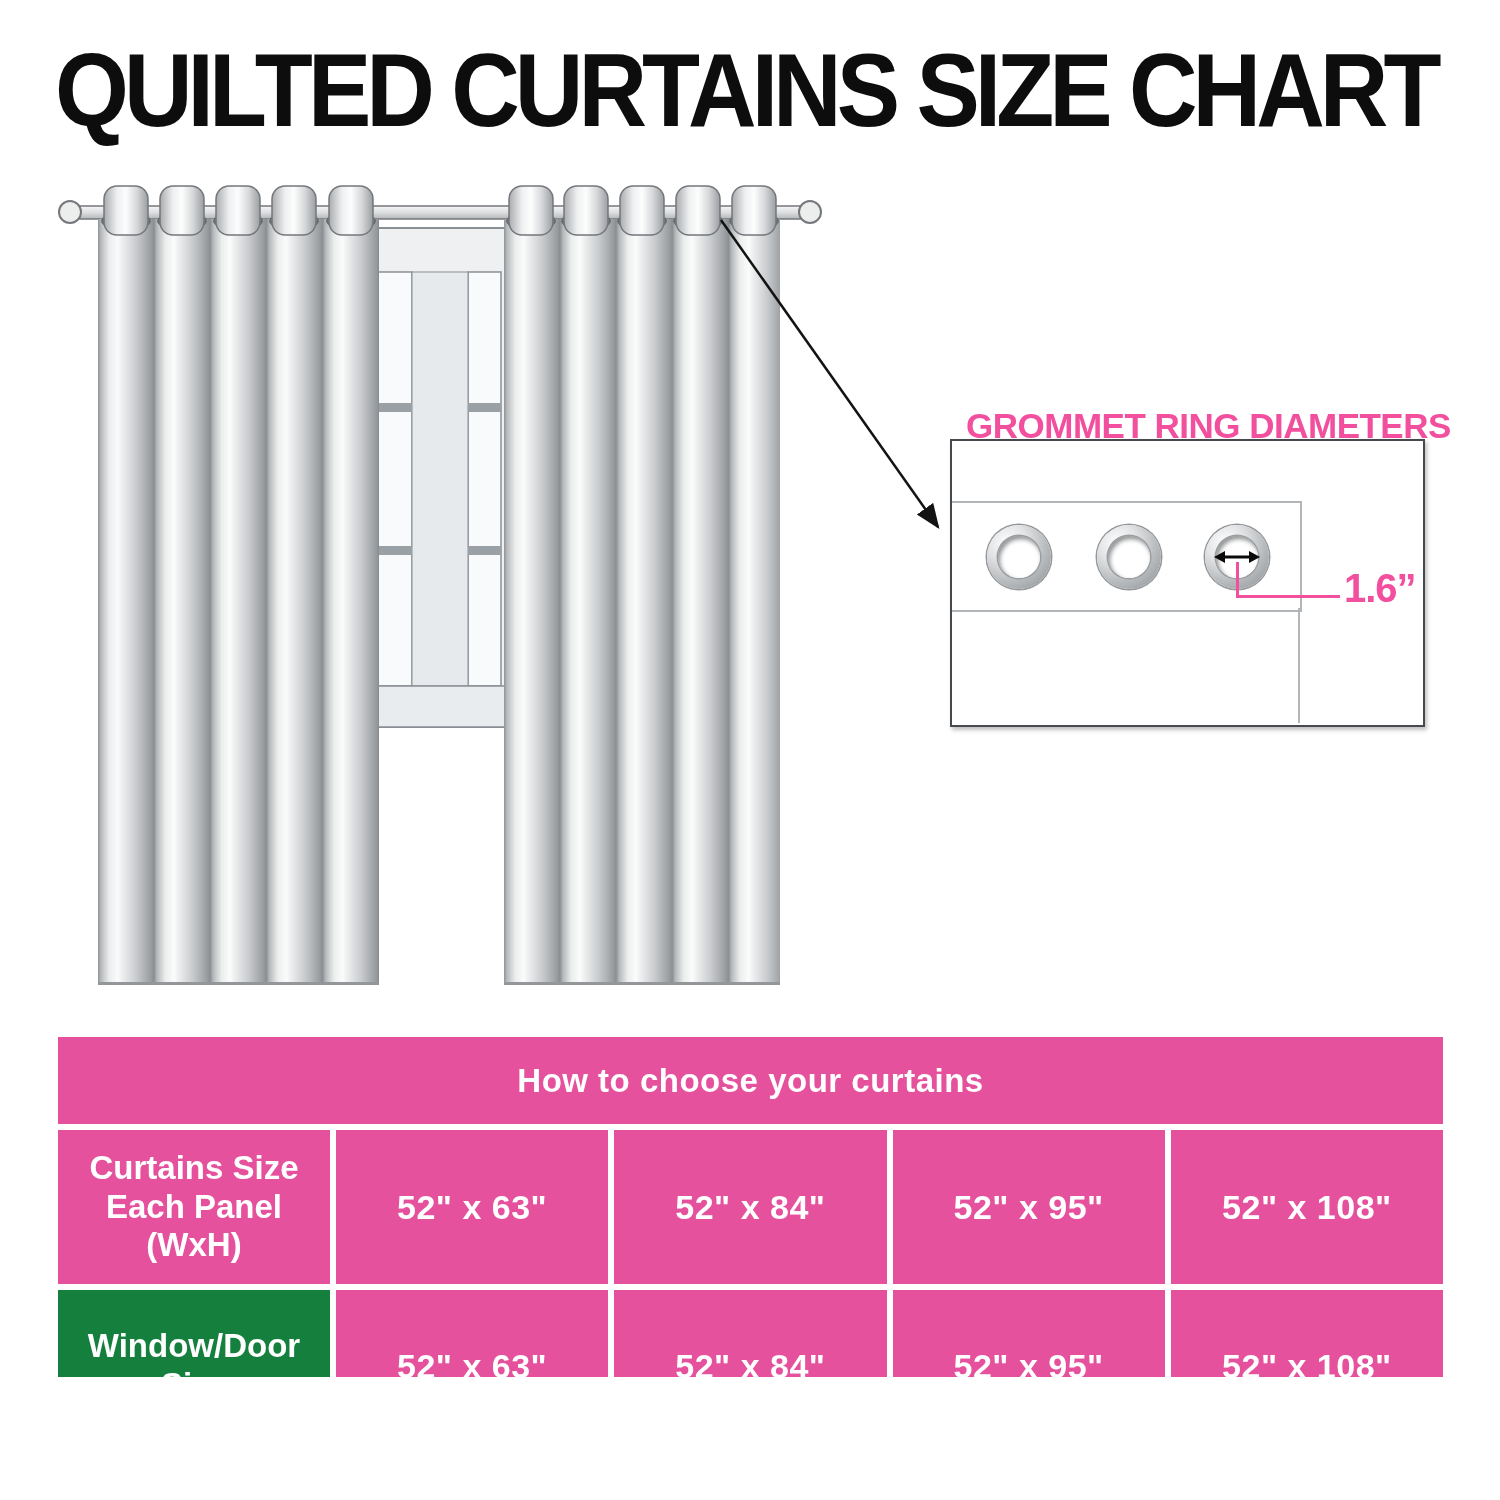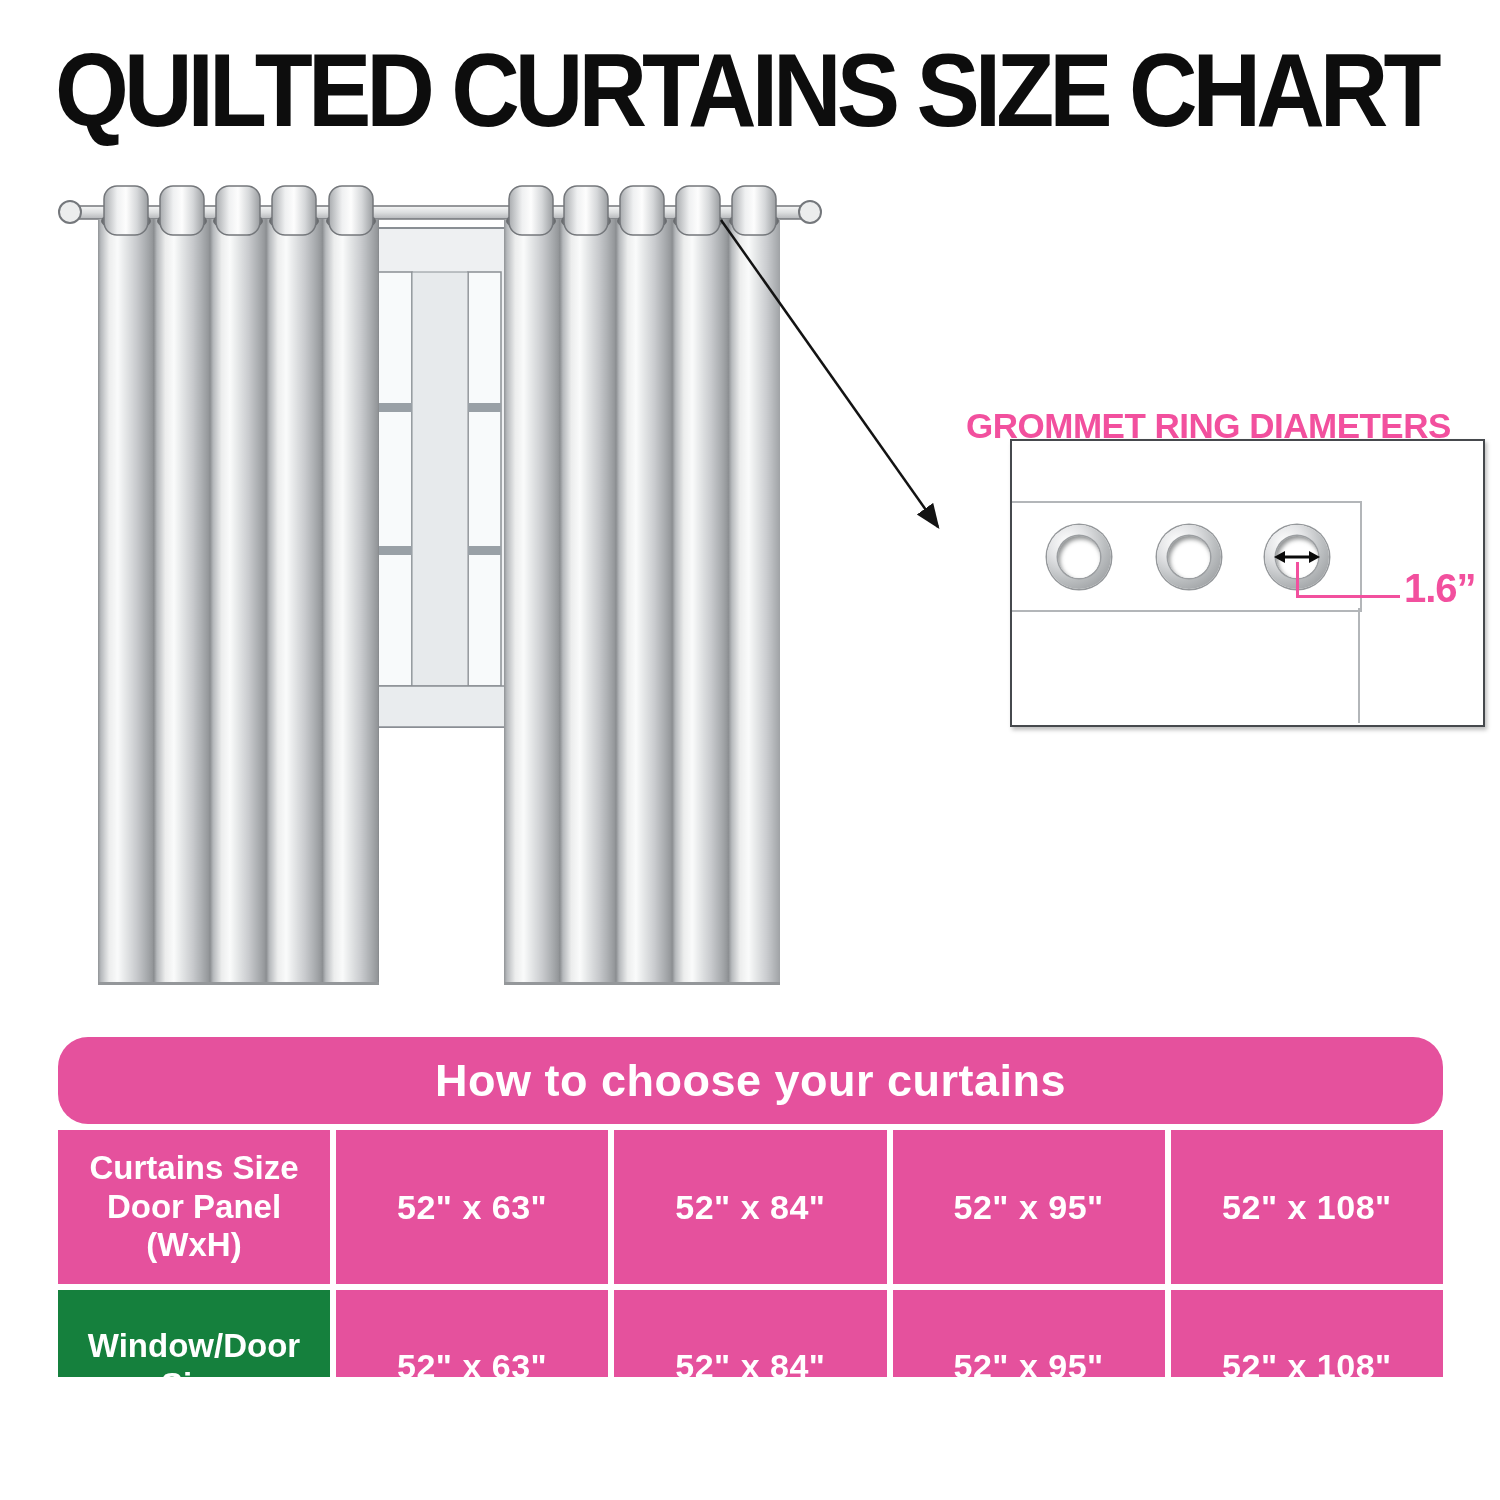--- a/index.html
+++ b/index.html
@@ -14,21 +14,21 @@
     white-space:nowrap;transform:scaleY(1.1);transform-origin:top left;
   }
   
   #illus{position:absolute;left:0;top:0;pointer-events:none;}
   
   .callout-heading{
     position:absolute;left:966px;top:384px;
     font-size:35px;font-weight:bold;letter-spacing:-0.5px;white-space:nowrap;
   }
   .callout-box{
-    position:absolute;left:1010px;top:439px;width:471px;height:284px;
+    position:absolute;left:950px;top:439px;width:471px;height:284px;
     background:#ffffff;border:2px solid #46494d;
     box-shadow:2px 3px 4px rgba(0,0,0,0.25);
   }
   .fabric-band{
     position:absolute;left:0;top:60px;width:348px;height:107px;
     border-top:2px solid #b3b6b9;border-bottom:2px solid #b3b6b9;border-right:2px solid #b3b6b9;
   }
   .fabric-side{
     position:absolute;left:346px;top:167px;width:0;height:115px;
     border-left:2px solid #b3b6b9;
@@ -49,21 +49,21 @@
     position:absolute;left:392px;top:125px;
     font-size:40px;font-weight:bold;letter-spacing:-1px;white-space:nowrap;
   }
   
   .size-table{
     position:absolute;left:58px;top:1037px;width:1385px;height:405px;
     display:grid;grid-template-columns:272px repeat(4,1fr);grid-template-rows:87px 154px 152px;
     gap:6px;background:#ffffff;color:#ffffff;
   }
   .cell{display:flex;align-items:center;justify-content:center;text-align:center;}
-  .table-header{grid-column:1 / span 5;font-size:45px;font-weight:600;letter-spacing:0.5px;border-radius:30px;}
+  .table-header{grid-column:1 / span 5;font-size:33px;font-weight:600;letter-spacing:0.5px;}
   .row-label{font-size:33px;font-weight:600;line-height:1.18;white-space:pre-line;}
   .size-value{font-size:34px;font-weight:600;letter-spacing:0.5px;}
 </style>
 </head>
 <body>
 
 <div id="canvas">
 
   <div class="main-title">QUILTED CURTAINS SIZE CHART</div>
 
@@ -175,21 +175,21 @@
 
     <div class="meas-v" style="background:#f2509e;"></div>
     <div class="meas-h" style="background:#f2509e;"></div>
     <div class="meas-label" style="color:#f2509e;">1.6”</div>
   </div>
 
   <div class="size-table">
     <div class="cell table-header" style="background:#e5519d;">How to choose your curtains</div>
 
     <div class="cell row-label" style="background:#e5519d;">Curtains Size
-Door Panel
+Each Panel
 (WxH)</div>
     <div class="cell size-value" style="background:#e5519d;">52" x 63"</div>
     <div class="cell size-value" style="background:#e5519d;">52" x 84"</div>
     <div class="cell size-value" style="background:#e5519d;">52" x 95"</div>
     <div class="cell size-value" style="background:#e5519d;">52" x 108"</div>
 
     <div class="cell row-label" style="background:#15803d;">Window/Door
 Size</div>
     <div class="cell size-value" style="background:#e5519d;">52" x 63"</div>
     <div class="cell size-value" style="background:#e5519d;">52" x 84"</div>

